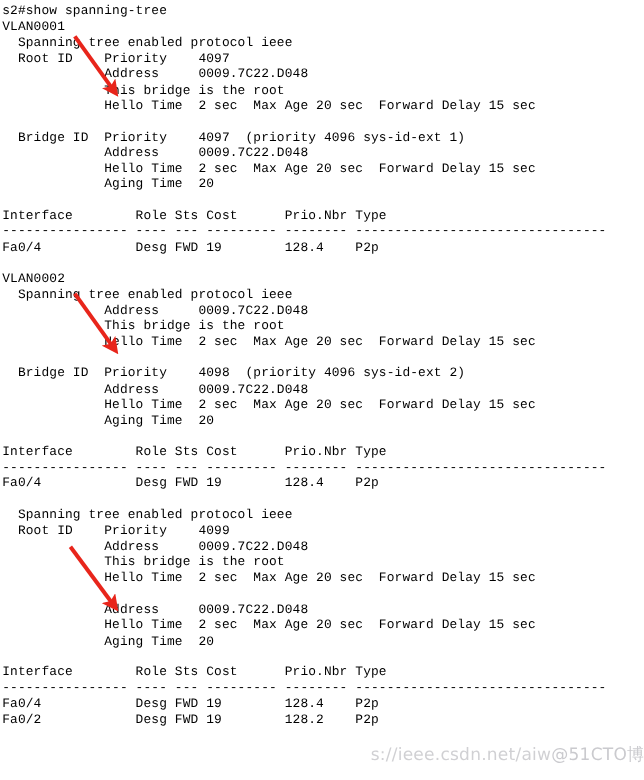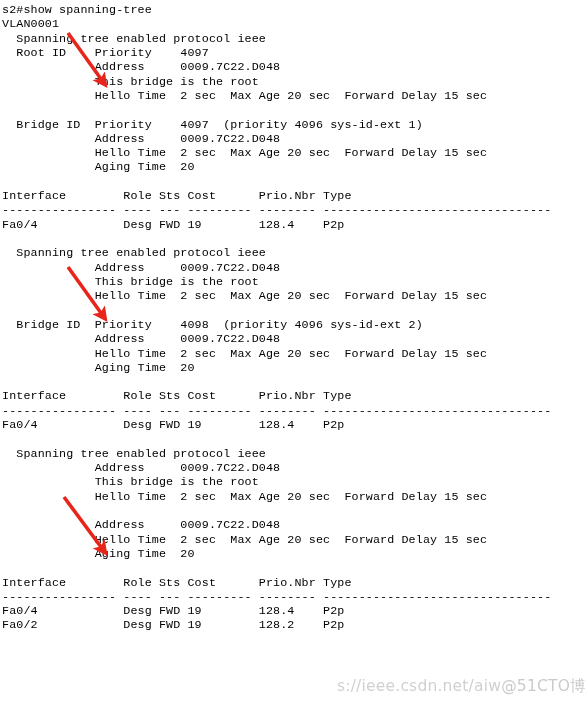--- a/index.html
+++ b/index.html
@@ -82,35 +82,37 @@
     <div class="line blank"></div>
     <div class="line">  Bridge ID  Priority    4097  (priority 4096 sys-id-ext 1)</div>
     <div class="line">             Address     0009.7C22.D048</div>
     <div class="line">             Hello Time  2 sec  Max Age 20 sec  Forward Delay 15 sec</div>
     <div class="line">             Aging Time  20</div>
     <div class="line blank"></div>
     <div class="line">Interface        Role Sts Cost      Prio.Nbr Type</div>
     <div class="line">---------------- ---- --- --------- -------- --------------------------------</div>
     <div class="line">Fa0/4            Desg FWD 19        128.4    P2p</div>
     <div class="line blank"></div>
+    <div class="line">VLAN0002</div>
     <div class="line">  Spanning tree enabled protocol ieee</div>
     <div class="line">             Address     0009.7C22.D048</div>
     <div class="line">             This bridge is the root</div>
     <div class="line">             Hello Time  2 sec  Max Age 20 sec  Forward Delay 15 sec</div>
     <div class="line blank"></div>
     <div class="line">  Bridge ID  Priority    4098  (priority 4096 sys-id-ext 2)</div>
     <div class="line">             Address     0009.7C22.D048</div>
     <div class="line">             Hello Time  2 sec  Max Age 20 sec  Forward Delay 15 sec</div>
     <div class="line">             Aging Time  20</div>
     <div class="line blank"></div>
     <div class="line">Interface        Role Sts Cost      Prio.Nbr Type</div>
     <div class="line">---------------- ---- --- --------- -------- --------------------------------</div>
     <div class="line">Fa0/4            Desg FWD 19        128.4    P2p</div>
     <div class="line blank"></div>
     <div class="line">  Spanning tree enabled protocol ieee</div>
+    <div class="line">  Root ID    Priority    4099</div>
     <div class="line">             Address     0009.7C22.D048</div>
     <div class="line">             This bridge is the root</div>
     <div class="line">             Hello Time  2 sec  Max Age 20 sec  Forward Delay 15 sec</div>
     <div class="line blank"></div>
     <div class="line">             Address     0009.7C22.D048</div>
     <div class="line">             Hello Time  2 sec  Max Age 20 sec  Forward Delay 15 sec</div>
     <div class="line">             Aging Time  20</div>
     <div class="line blank"></div>
     <div class="line">Interface        Role Sts Cost      Prio.Nbr Type</div>
     <div class="line">---------------- ---- --- --------- -------- --------------------------------</div>

